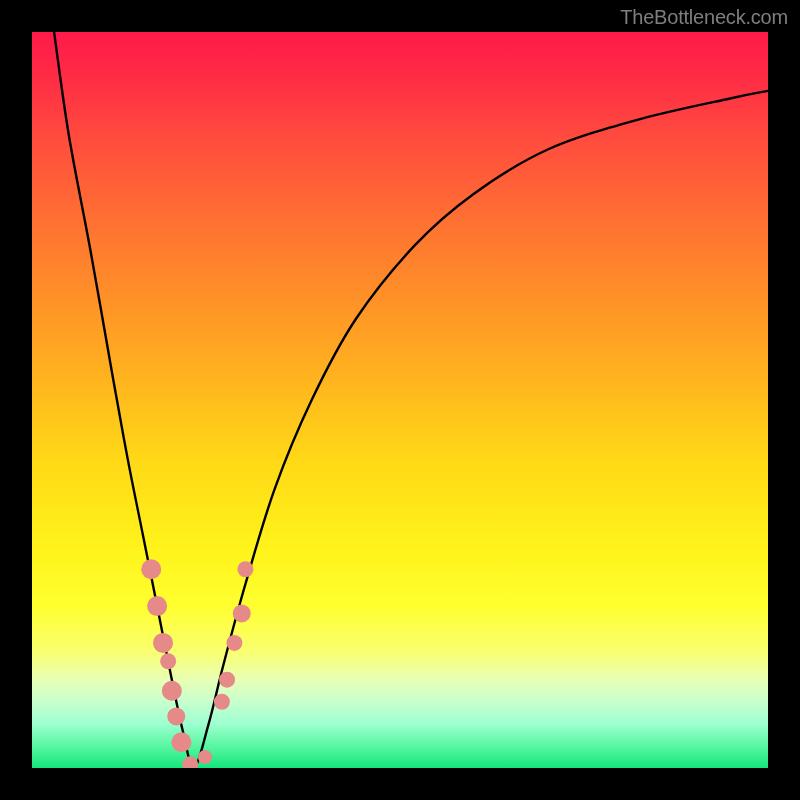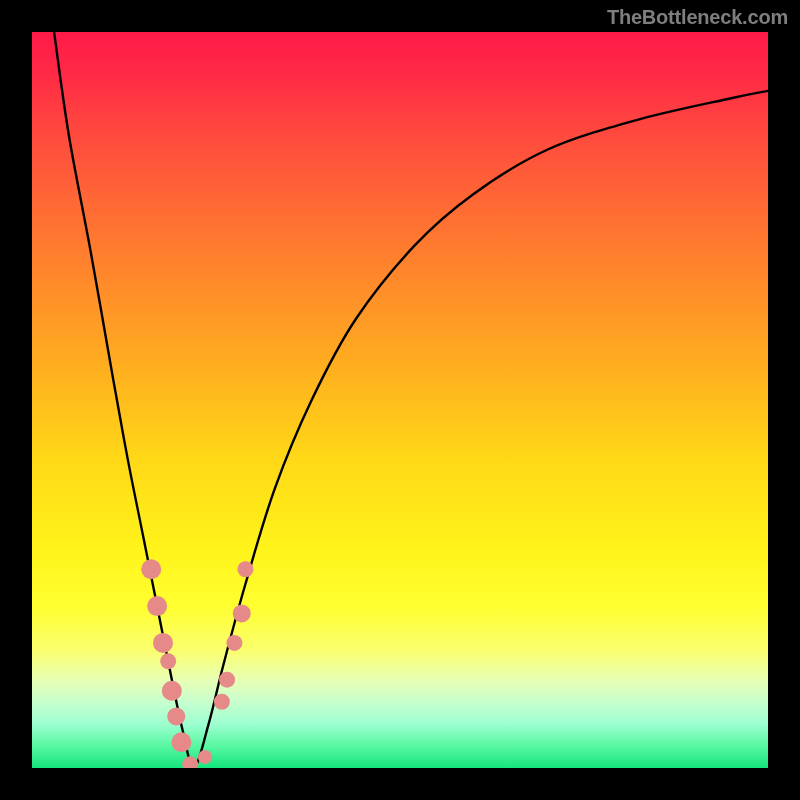--- a/index.html
+++ b/index.html
@@ -51,21 +51,21 @@
       #59f7a2 97%,
       #14e57c 100%
     );
   }
   .watermark {
     position: absolute;
     top: 6px;
     right: 12px;
     color: #7e7e7e;
     font-size: 20px;
-    font-weight: 700;
+    font-weight: 400;
     letter-spacing: -0.2px;
     user-select: none;
   }
   svg.curve {
     position: absolute;
     left: 0;
     top: 0;
     width: 100%;
     height: 100%;
   }

